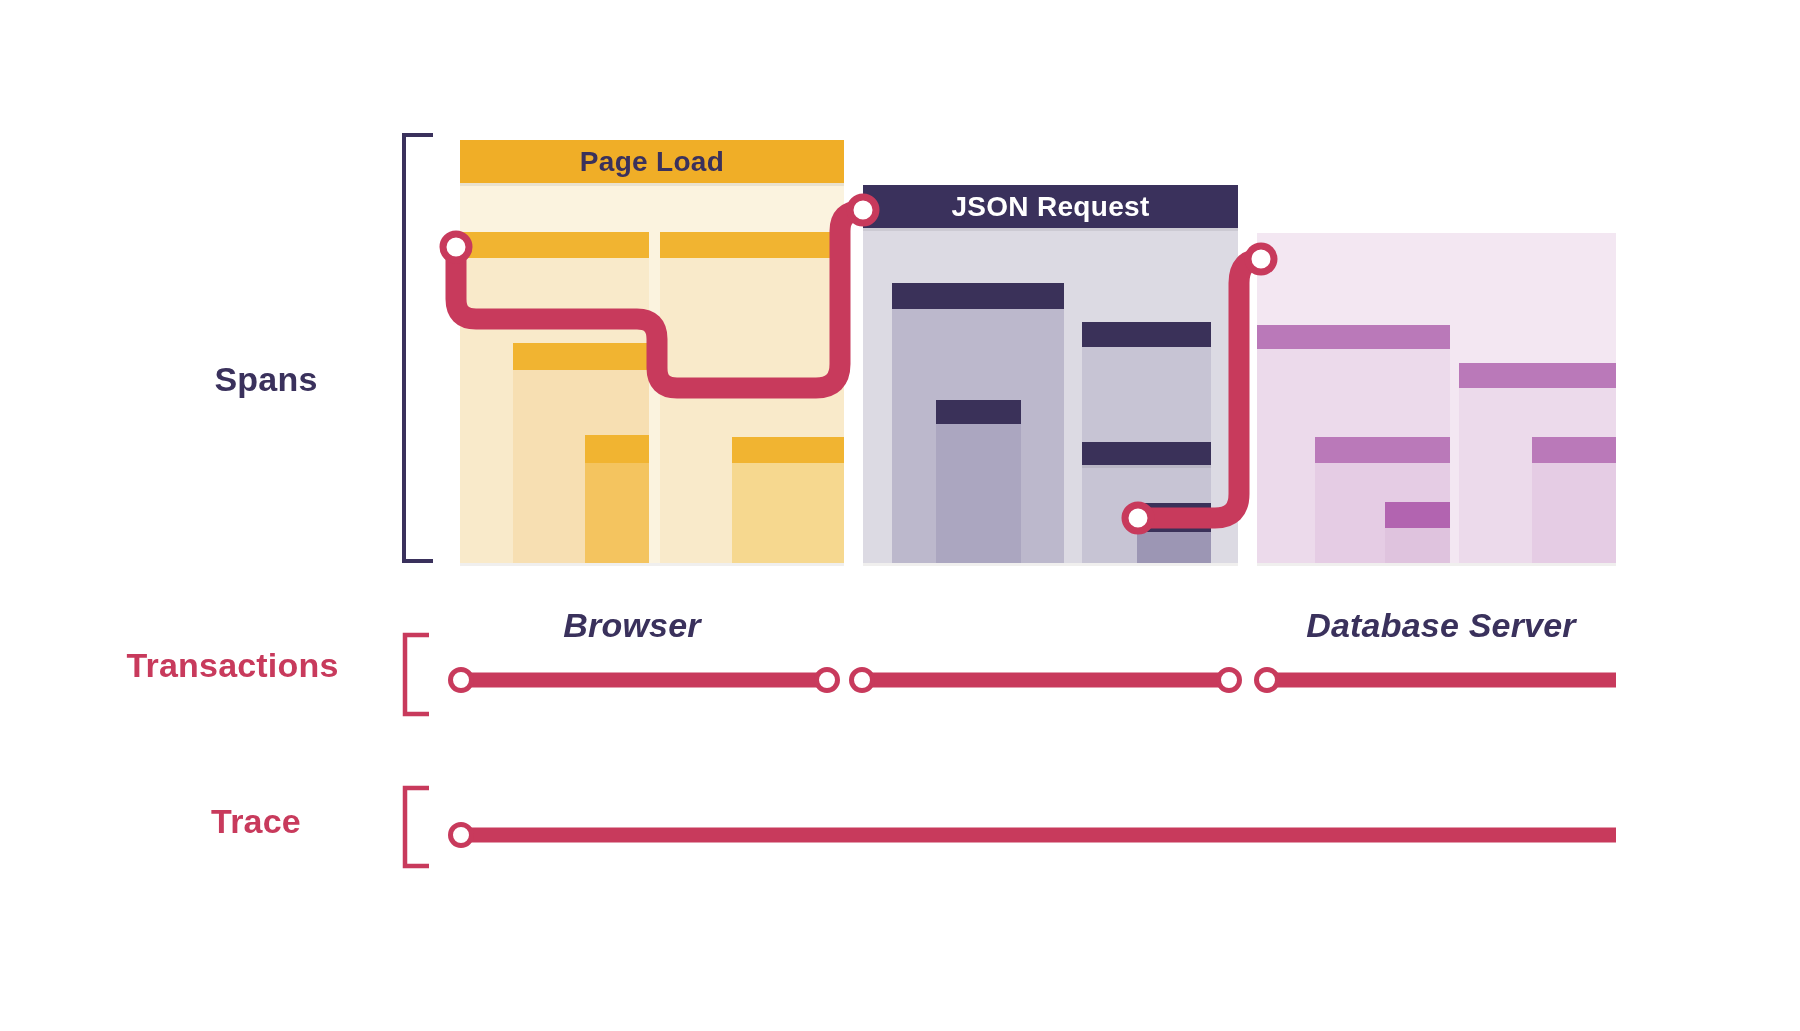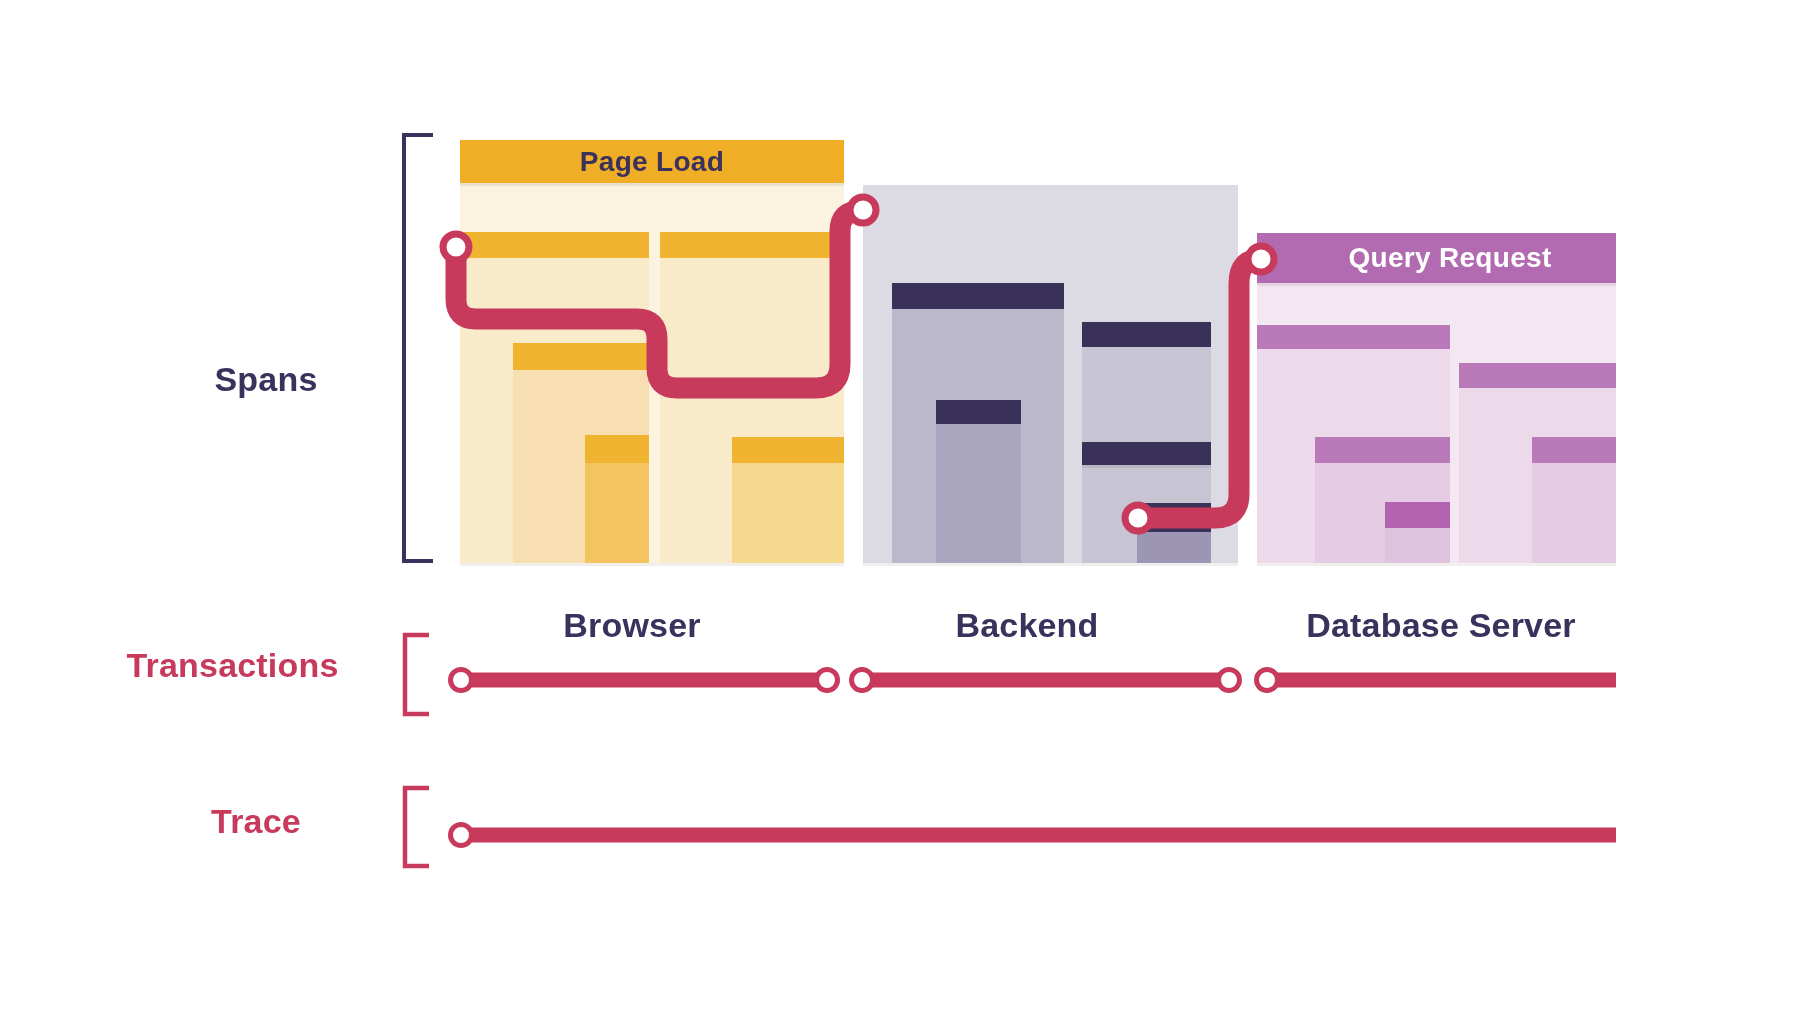--- a/index.html
+++ b/index.html
@@ -5,21 +5,21 @@
   html,body{margin:0;padding:0;background:#ffffff;}
   #canvas{
     position:relative;width:1616px;height:1031px;background:#ffffff;overflow:hidden;
     font-family:"Liberation Sans","DejaVu Sans",sans-serif;
   }
   .abs{position:absolute;}
   
   .side-label{font-weight:700;font-size:34px;text-align:center;letter-spacing:.2px;}
   .side-label.navy{color:var(--navy);}
   .side-label.crimson{color:var(--crimson);}
-  .col-label{position:absolute;font-weight:700;font-size:34px;color:var(--navy);text-align:center;letter-spacing:.2px;}
+  .col-label{position:absolute;font-weight:700;font-size:34px;color:var(--navy);text-align:center;letter-spacing:.2px;font-style:italic;}
   
   .card{position:absolute;box-shadow:0 3px 0 rgba(60,50,40,.08);}
   .card .hdr{
     position:absolute;left:0;top:0;width:100%;display:flex;align-items:center;justify-content:center;
     font-weight:700;font-size:28px;letter-spacing:.3px;box-shadow:0 3px 0 rgba(0,0,0,.07);
   }
   .bar{position:absolute;box-shadow:0 3px 0 rgba(0,0,0,.07);}
   .blk{position:absolute;}
   
   .card.gold{background:var(--cream-card);}
@@ -67,35 +67,35 @@
     <div class="bar gold" style="left:125px;top:295px;width:64px;height:28px;"></div>
     <div class="blk f-cream-great" style="left:125px;top:323px;width:64px;height:100px;"></div>
 
     <div class="bar gold" style="left:200px;top:92px;width:184px;height:26px;"></div>
     <div class="blk f-cream-child" style="left:200px;top:118px;width:184px;height:305px;"></div>
     <div class="bar gold" style="left:272px;top:297px;width:112px;height:26px;"></div>
     <div class="blk f-cream-rgrand" style="left:272px;top:323px;width:112px;height:100px;"></div>
   </div>
 
   <div class="card slate" style="left:863px;top:185px;width:375px;height:378px;">
+    <div class="hdr" style="height:43px;">JSON Request</div>
 
     <div class="bar navy" style="left:29px;top:98px;width:172px;height:26px;"></div>
     <div class="blk f-gray-child" style="left:29px;top:124px;width:172px;height:254px;"></div>
     <div class="bar navy" style="left:73px;top:215px;width:85px;height:24px;"></div>
     <div class="blk f-gray-grand" style="left:73px;top:239px;width:85px;height:139px;"></div>
 
     <div class="bar navy" style="left:219px;top:137px;width:129px;height:25px;"></div>
     <div class="blk f-gray-child2" style="left:219px;top:162px;width:129px;height:216px;"></div>
     <div class="bar navy" style="left:219px;top:257px;width:129px;height:23px;"></div>
     <div class="bar navy" style="left:274px;top:318px;width:74px;height:29px;"></div>
     <div class="blk f-gray-great" style="left:274px;top:347px;width:74px;height:31px;"></div>
   </div>
 
   <div class="card mauve" style="left:1257px;top:233px;width:386px;height:330px;">
-    <div class="hdr" style="height:50px;">Query Request</div>
 
     <div class="bar orchid" style="left:0px;top:92px;width:193px;height:24px;"></div>
     <div class="blk f-lav-child" style="left:0px;top:116px;width:193px;height:214px;"></div>
     <div class="bar orchid" style="left:58px;top:204px;width:135px;height:26px;"></div>
     <div class="blk f-lav-grand" style="left:58px;top:230px;width:135px;height:100px;"></div>
     <div class="bar orchid-deep" style="left:128px;top:269px;width:65px;height:26px;"></div>
     <div class="blk f-lav-great" style="left:128px;top:295px;width:65px;height:35px;"></div>
 
     <div class="bar orchid" style="left:202px;top:130px;width:182px;height:25px;"></div>
     <div class="blk f-lav-child" style="left:202px;top:155px;width:182px;height:175px;"></div>
@@ -130,15 +130,14 @@
     <line class="stroke-crimson" stroke-width="15" x1="461" y1="835" x2="1638" y2="835"></line>
     <circle class="endpoint" cx="461" cy="835" r="10.5" stroke-width="5"></circle>
     <circle class="endpoint" cx="1638" cy="835" r="10.5" stroke-width="5"></circle>
   </svg>
 
   <div class="abs side-label crimson" style="left:90px;top:646px;width:285px;">Transactions</div>
   <div class="abs side-label navy" style="left:166px;top:360px;width:200px;">Spans</div>
   <div class="abs side-label crimson" style="left:156px;top:802px;width:200px;">Trace</div>
 
   <div class="col-label" style="left:482px;top:606px;width:300px;">Browser</div>
-  <div class="col-label" style="left:877px;top:606px;width:300px;">Backend</div>
   <div class="col-label" style="left:1256px;top:606px;width:370px;">Database Server</div>
 </div>
 
 </body></html>

